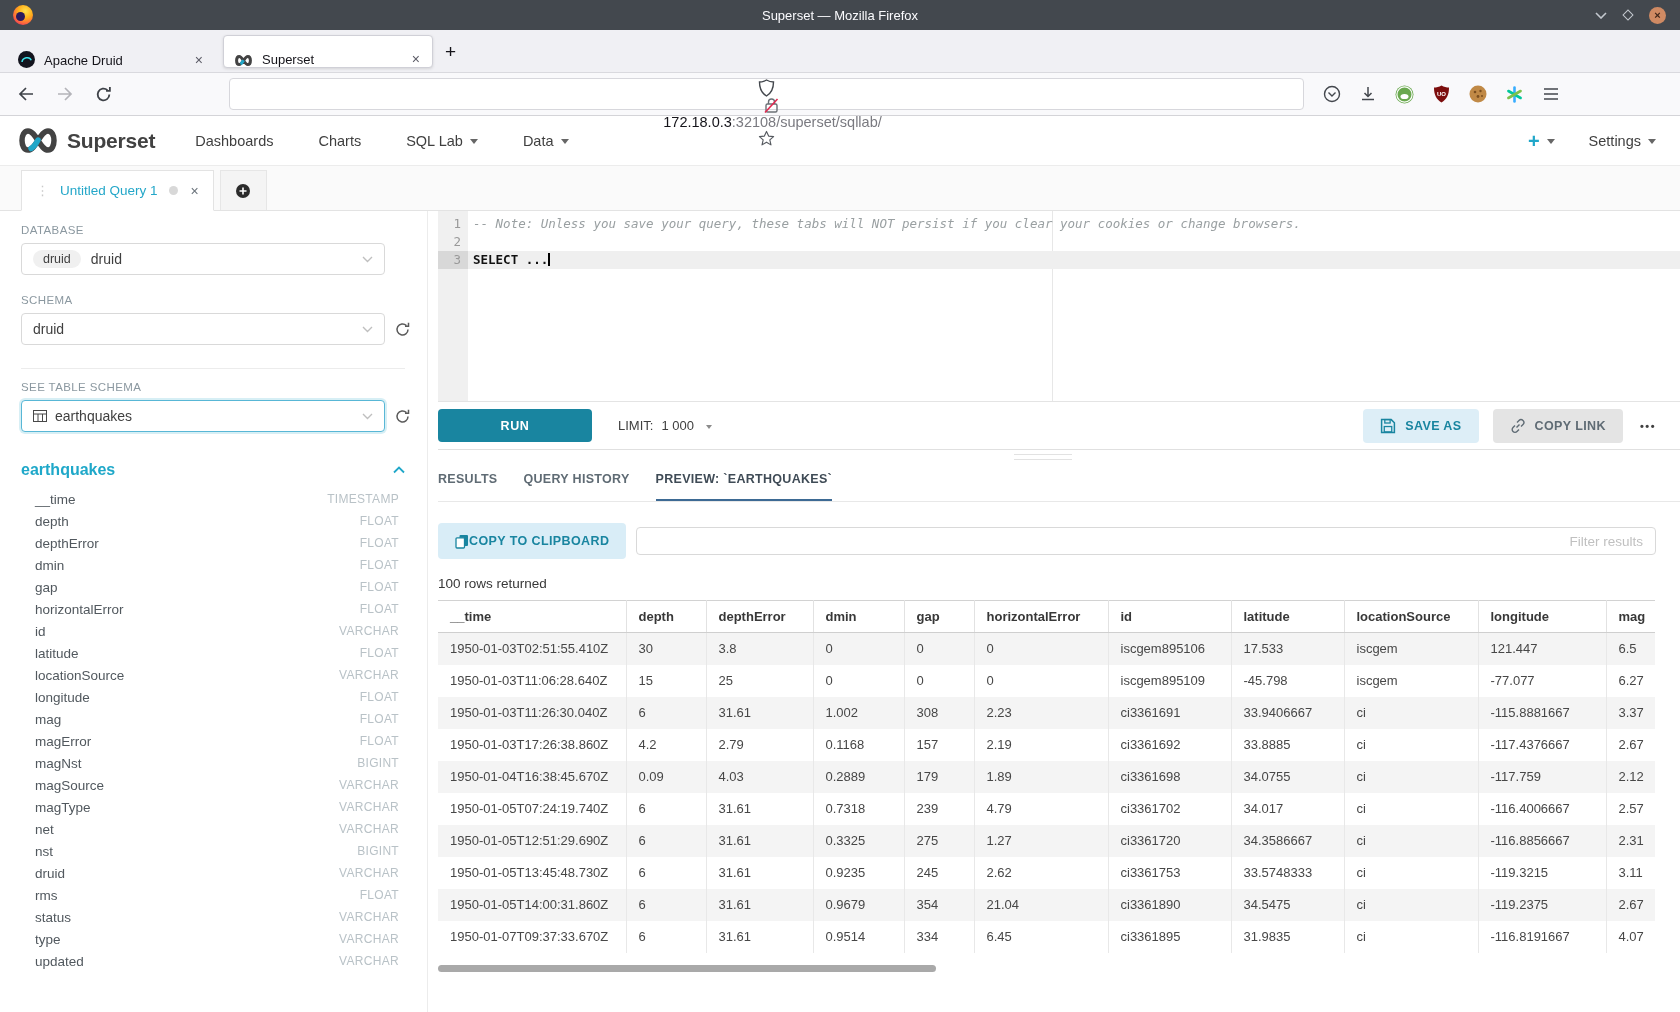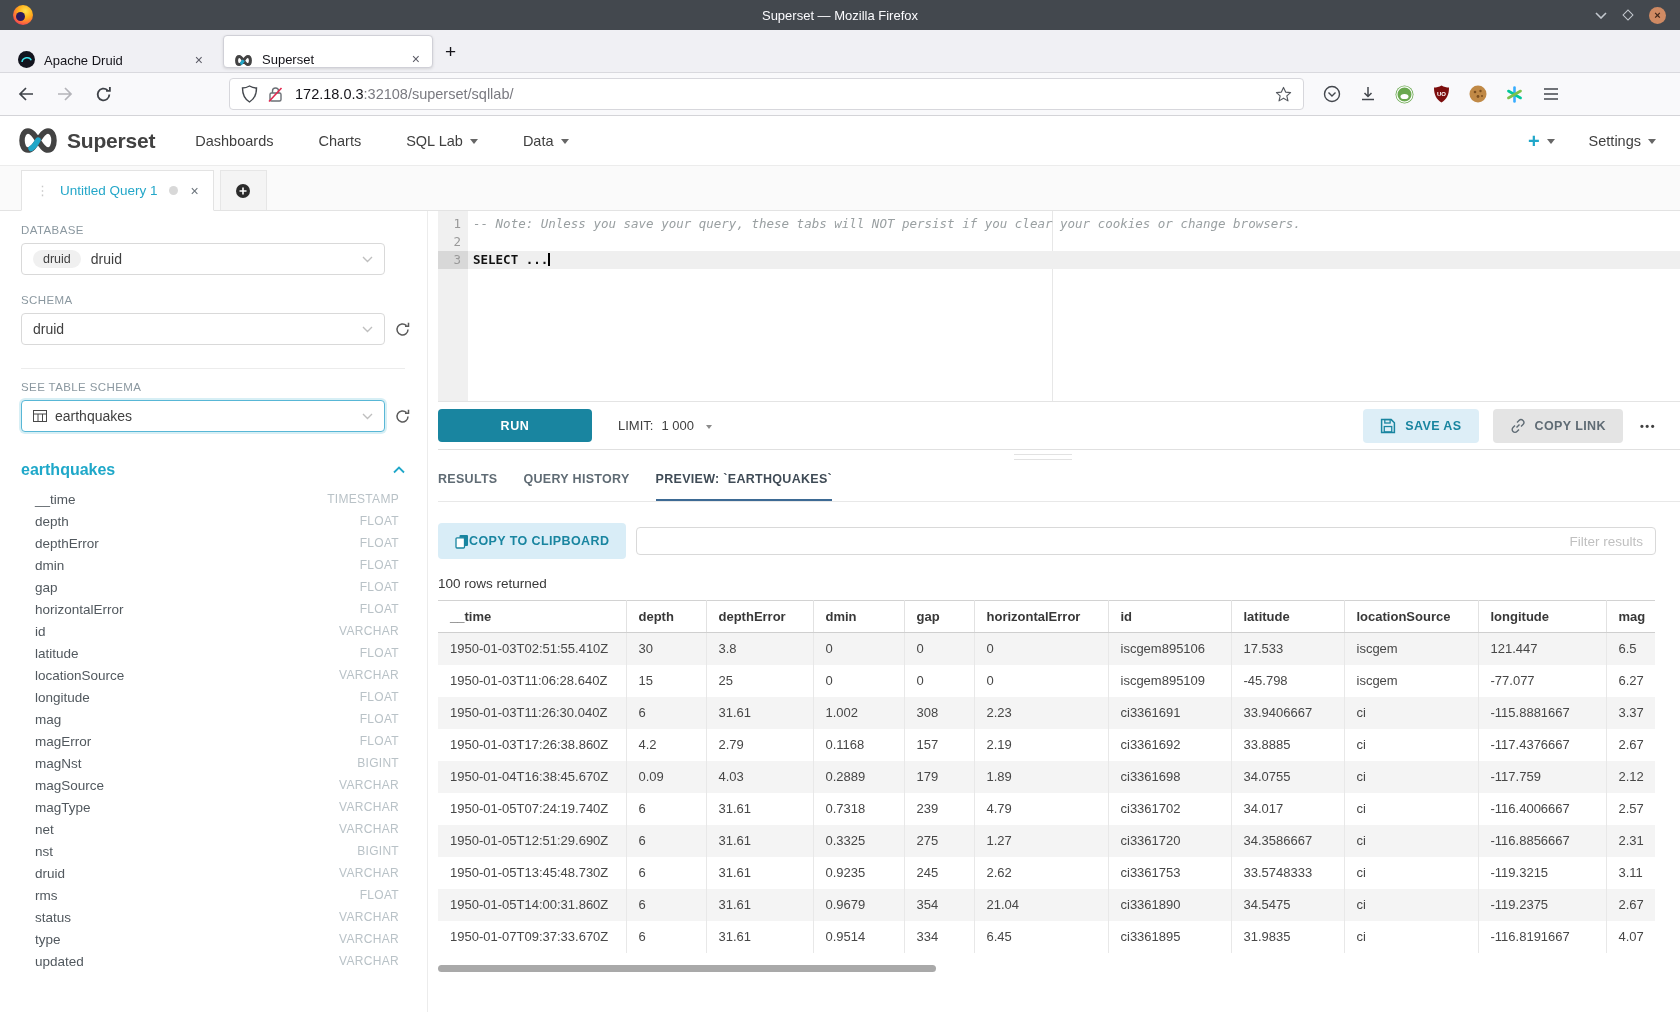--- a/index.html
+++ b/index.html
@@ -22,21 +22,21 @@
   .btab { height:33px; margin-left:8px; display:flex; align-items:flex-end; padding:0 10px; border-radius:4px; width:207px; }
   .btab.active { background:#fff; border:1px solid #d0d0d7; box-shadow:0 1px 3px rgba(0,0,0,.12); width:210px; }
   .btab .favicon { margin-right:9px; display:flex; }
   .btab .tlabel { flex:1; font-size:13px; color:#15141a; white-space:nowrap; overflow:hidden; }
   .btab .tclose { color:#5b5b66; font-size:14px; padding:0 2px; }
   .newtab-btn { margin-left:12px; font-size:19px; color:#15141a; font-weight:400; line-height:1; }
 
   .urlrow { height:43px; background:#f9f9fb; display:flex; align-items:center; border-bottom:1px solid #d4d4d8; }
   .navbtns { display:flex; align-items:center; gap:21px; margin-left:17px; }
   .urlbox { margin-left:117px; width:1075px; height:32px; background:#fff; border:1px solid #d7d7dc;
-    border-radius:4px; display:flex; align-items:center; padding:0 11px; }
+    border-radius:4px; display:flex; align-items:center; padding:0 11px;flex-direction:column; }
   .urltext { margin-left:12px; font-size:14.5px; flex:1; white-space:nowrap; }
   .urlhost { color:#15141a; }
   .urlrest { color:#7a7a80; }
   .ext-icons { display:flex; align-items:center; gap:19px; margin-left:19px; }
   .hamb { margin:0 15px 0 2px; }
 
   
   .snav { height:50px; background:#fff; border-bottom:1px solid #ececec; display:flex; align-items:center; }
   .brand { font-size:21px; font-weight:bold; color:#424242; margin-left:7px; letter-spacing:-.2px; }
   .nav-items { display:flex; margin-left:40px; gap:45px; }

